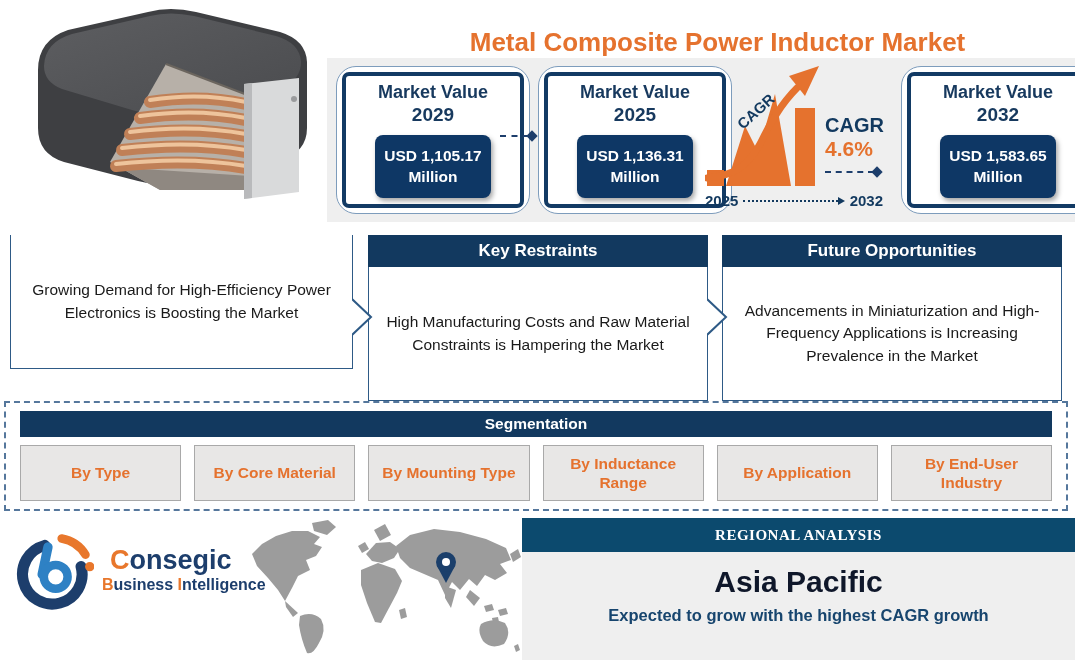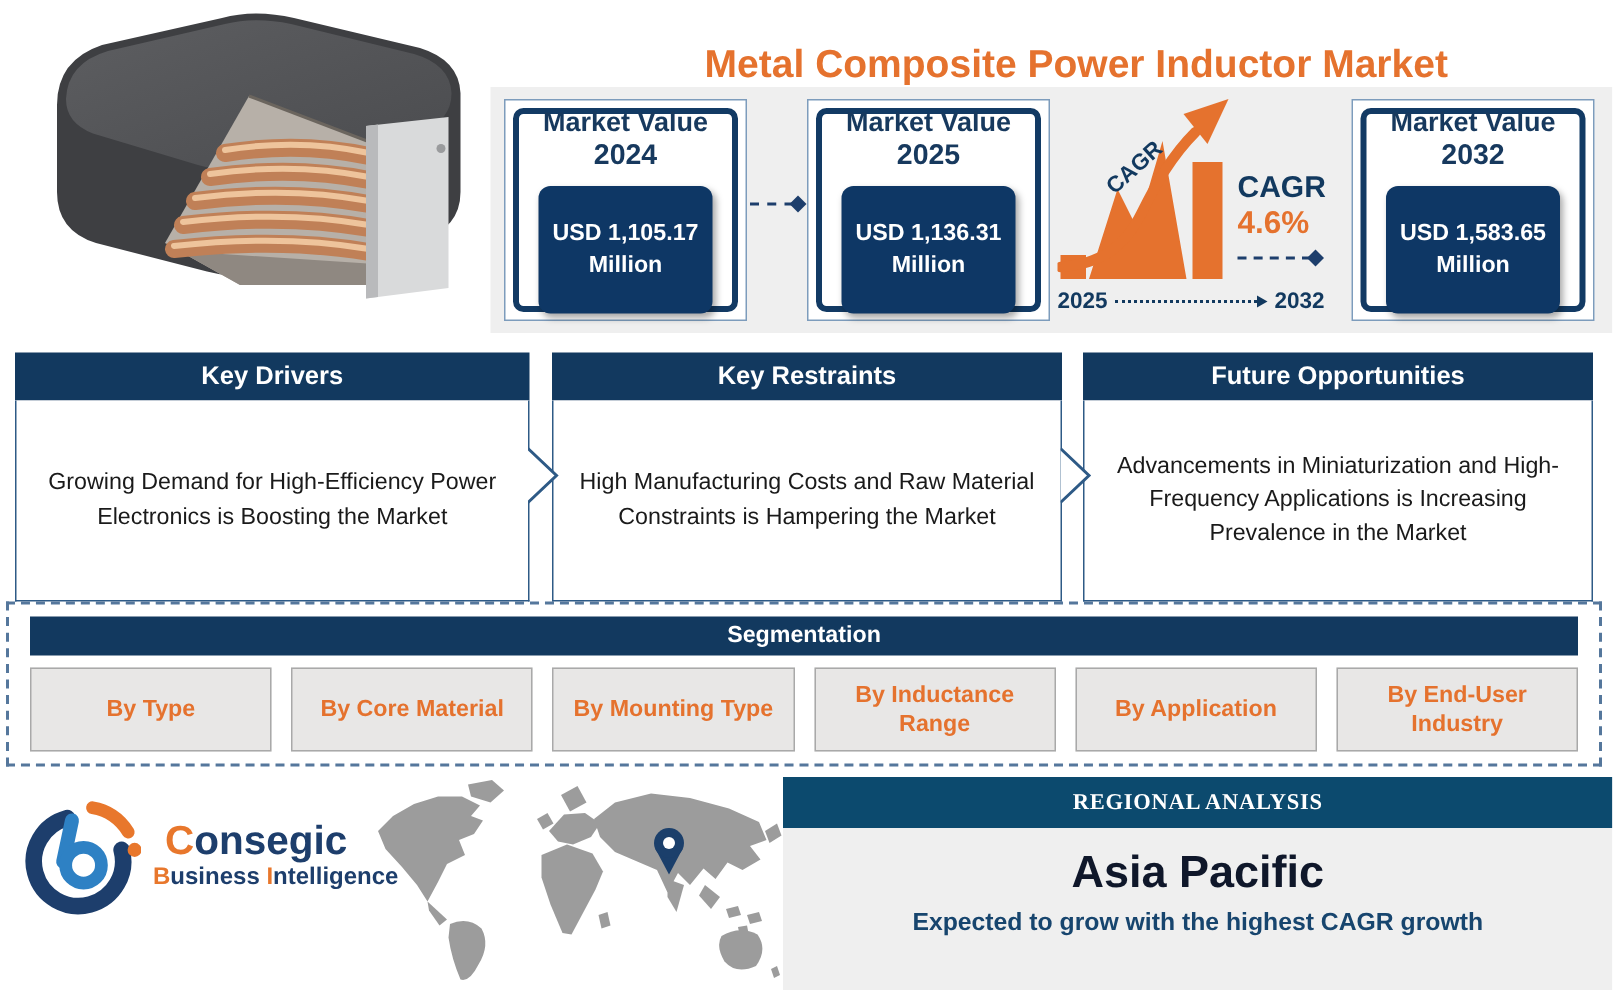--- a/index.html
+++ b/index.html
@@ -8,28 +8,28 @@
   
   .hero{position:absolute;left:0;top:0;width:330px;height:230px;}
   .hero svg{width:100%;height:100%;}
 
   
   .main-title{position:absolute;left:330px;top:12px;width:745px;margin:15px;text-align:center;
     font-size:26px;font-weight:700;color:#E5722E;}
 
   
   .stats-panel{position:absolute;left:327px;top:58px;width:748px;height:164px;background:#EFEFEF;}
-  .mv-card{position:absolute;top:8px;width:162px;height:148px;background:#fff;border:1px solid #7d9cbc;
-    border-radius:0;padding:5px;box-sizing:border-box;}
+  .mv-card{position:absolute;top:8px;width:194px;height:148px;background:#fff;border:1px solid #7d9cbc;
+    border-radius:20px;padding:5px;box-sizing:border-box;}
   .card-a{left:9px}.card-b{left:211px}.card-c{left:574px}
   .mv-inner{height:100%;box-sizing:border-box;border:4px solid #123A64;border-radius:7px;display:flex;
     flex-direction:column;align-items:center;justify-content:center;}
   .mv-label{font-size:18px;color:#17395E;font-weight:600;}
   .mv-year{font-size:19px;color:#17395E;font-weight:600;margin:1px 0 9px 0;}
-  .mv-pill{background:#0E3765;color:#fff;border-radius:8px;padding:22px 9px;font-weight:700;font-size:15.5px;
+  .mv-pill{background:#0E3765;color:#fff;border-radius:8px;padding:11px 9px;font-weight:700;font-size:15.5px;
     text-align:center;line-height:1.3;box-shadow:2px 3px 5px rgba(0,0,0,.35);}
 
   .connector{position:absolute;display:flex;align-items:center;}
   .con-1{left:173px;top:74px;width:36px;}
   .dash{flex:1;border-top:2px dashed #1D3E6C;}
   .dia{width:8px;height:8px;background:#1D3E6C;transform:rotate(45deg);margin-left:-1px;flex:none;}
 
   .cagr-zone{position:absolute;left:378px;top:6px;width:192px;height:152px;}
   .cagr-chart{position:absolute;left:0;top:0;width:122px;height:124px;}
   .cagr-right{position:absolute;left:120px;top:50px;width:72px;}
@@ -114,21 +114,21 @@
     </svg>
   </div>
 
   <h1 class="main-title">Metal Composite Power Inductor Market</h1>
 
   <div class="stats-panel">
 
     <div class="mv-card card-a">
       <div class="mv-inner">
         <div class="mv-label">Market Value</div>
-        <div class="mv-year">2024</div>
+        <div class="mv-year">2029</div>
         <div class="mv-pill">
           <div>USD 1,105.17</div>
           <div>Million</div>
         </div>
       </div>
     </div>
 
     <div class="connector con-1">
       <div class="dash"></div>
       <div class="dia"></div>
@@ -176,21 +176,20 @@
         <div class="mv-year">2032</div>
         <div class="mv-pill">
           <div>USD 1,583.65</div>
           <div>Million</div>
         </div>
       </div>
     </div>
   </div>
 
   <div class="insight ib-1">
-    <div class="insight-header">Key Drivers</div>
     <div class="insight-body">Growing Demand for High-Efficiency Power Electronics is Boosting the Market</div>
   </div>
   <svg class="chev chev-1" viewBox="0 0 21 40">
     <path d="M0,2 L19,20 L0,38" fill="#ffffff" stroke="#2E5A86" stroke-width="2"></path>
   </svg>
   <div class="insight ib-2">
     <div class="insight-header">Key Restraints</div>
     <div class="insight-body">High Manufacturing Costs and Raw Material Constraints is Hampering the Market</div>
   </div>
   <svg class="chev chev-2" viewBox="0 0 21 40">

